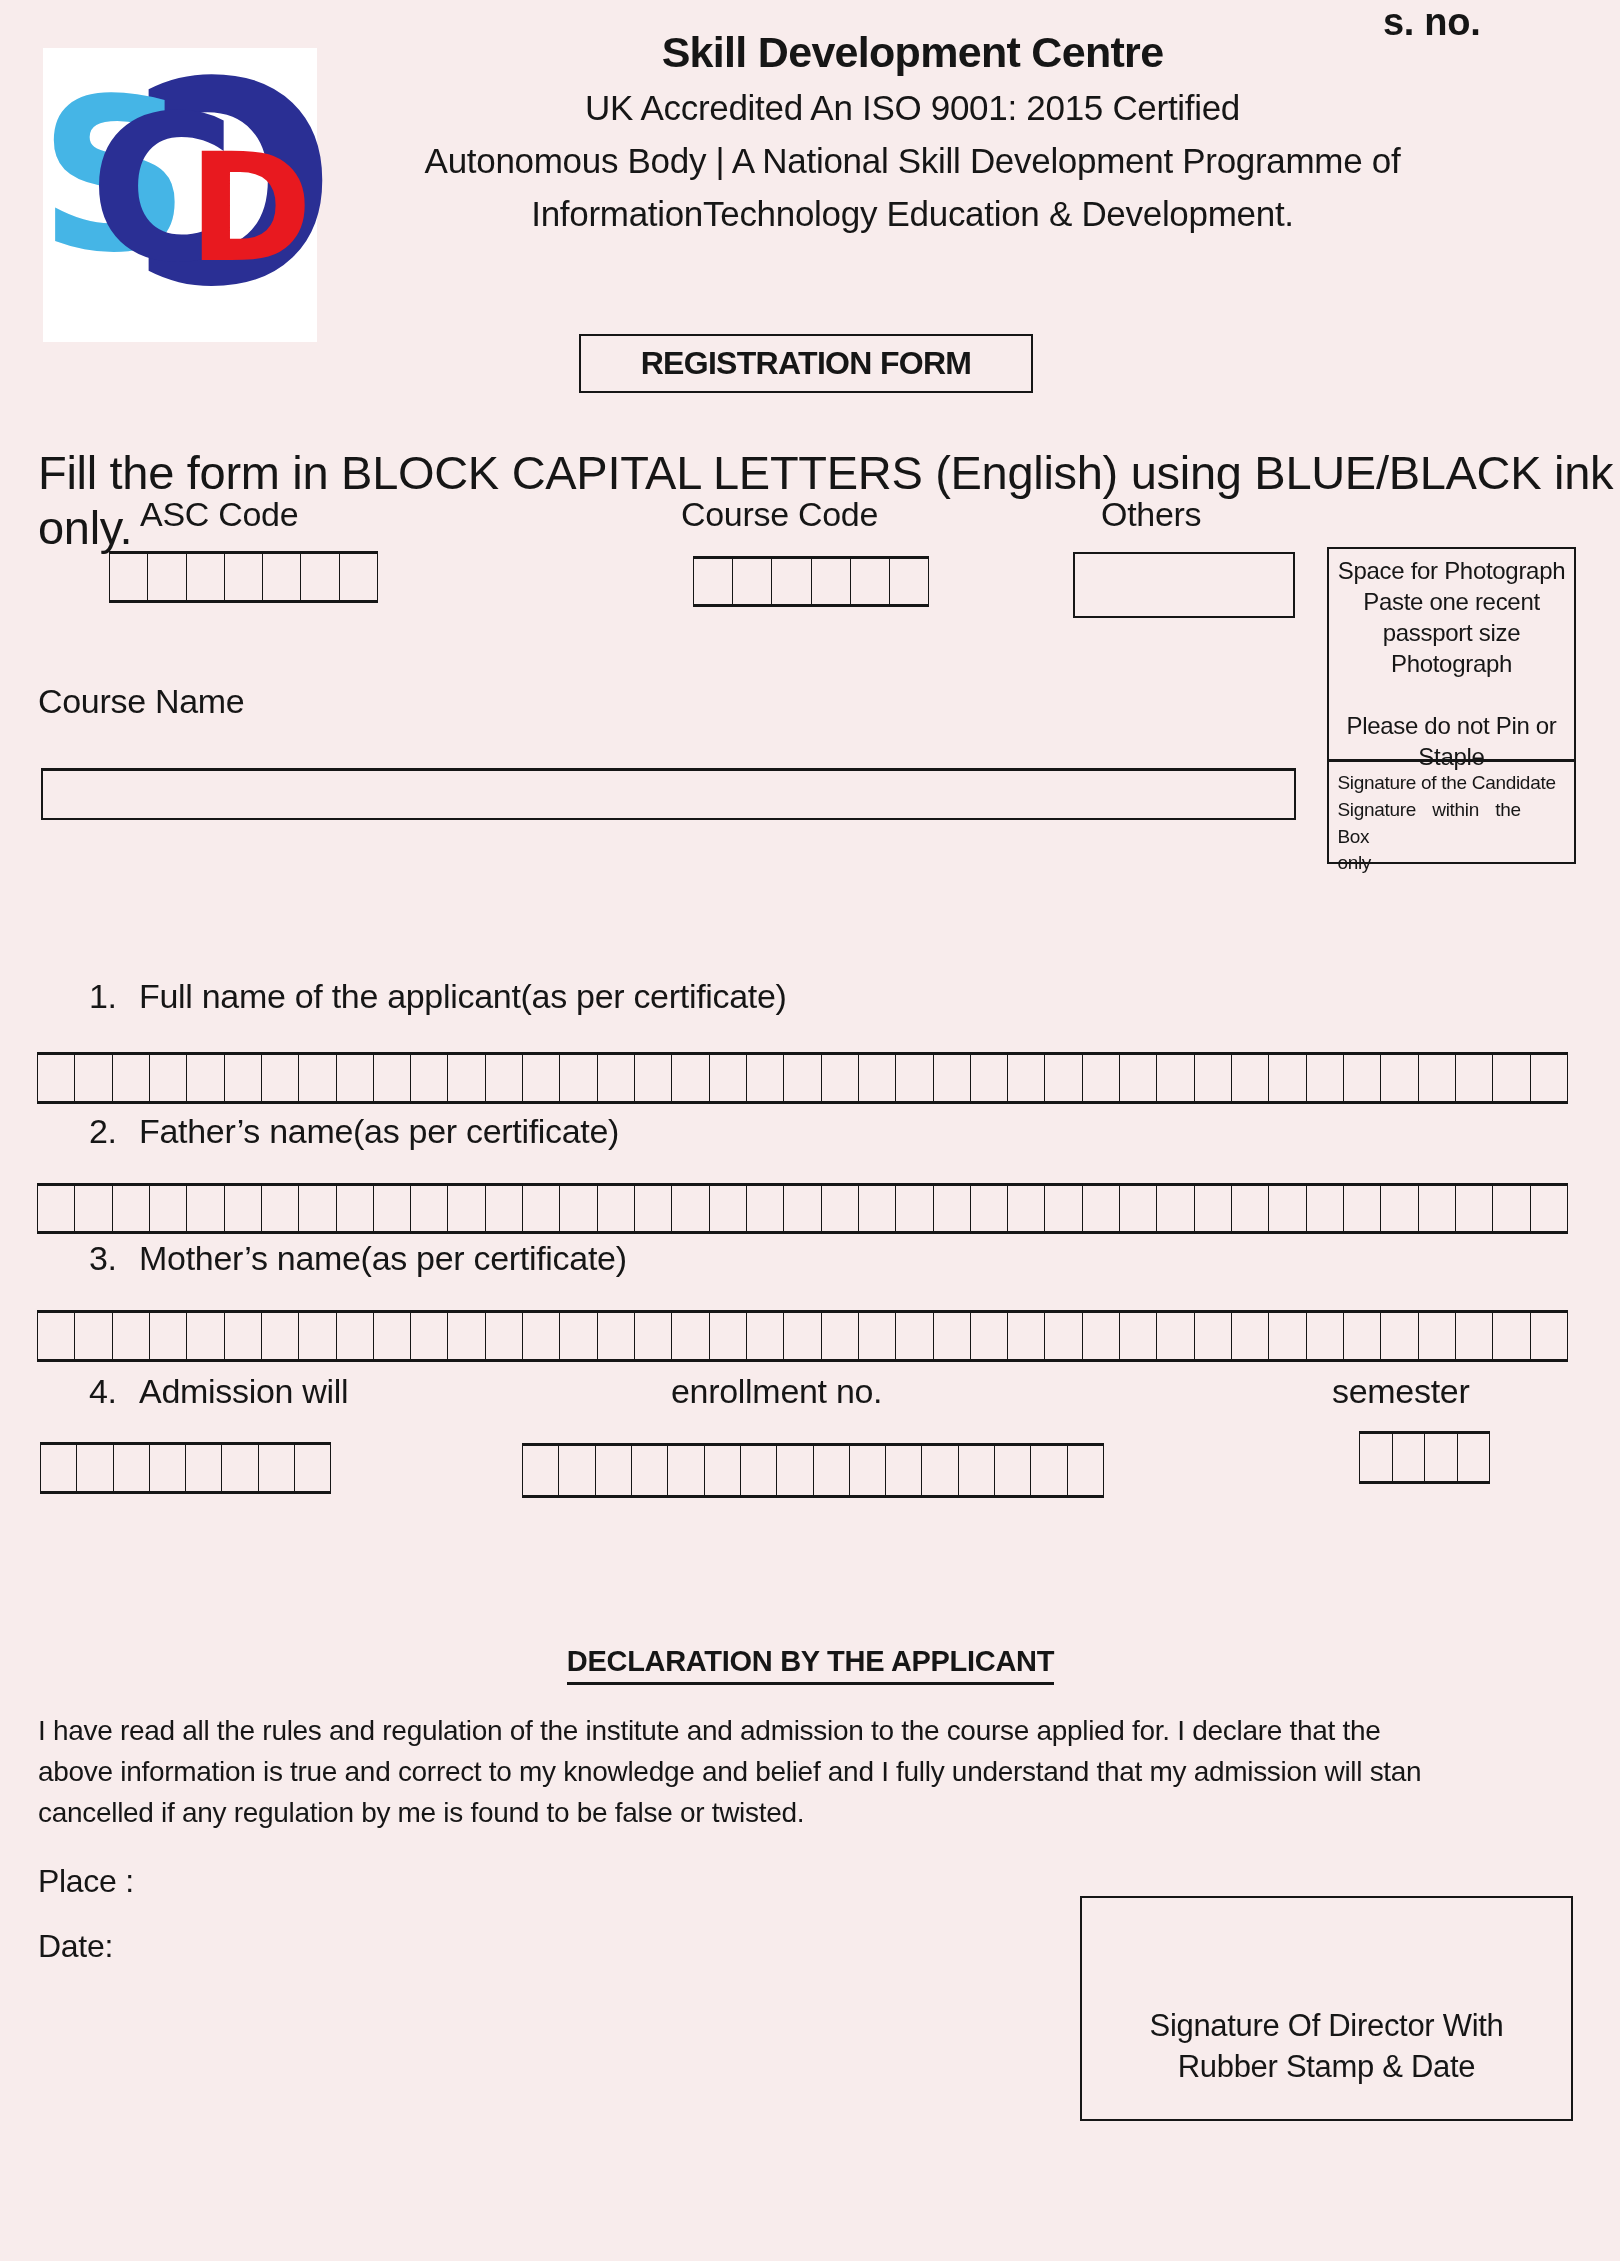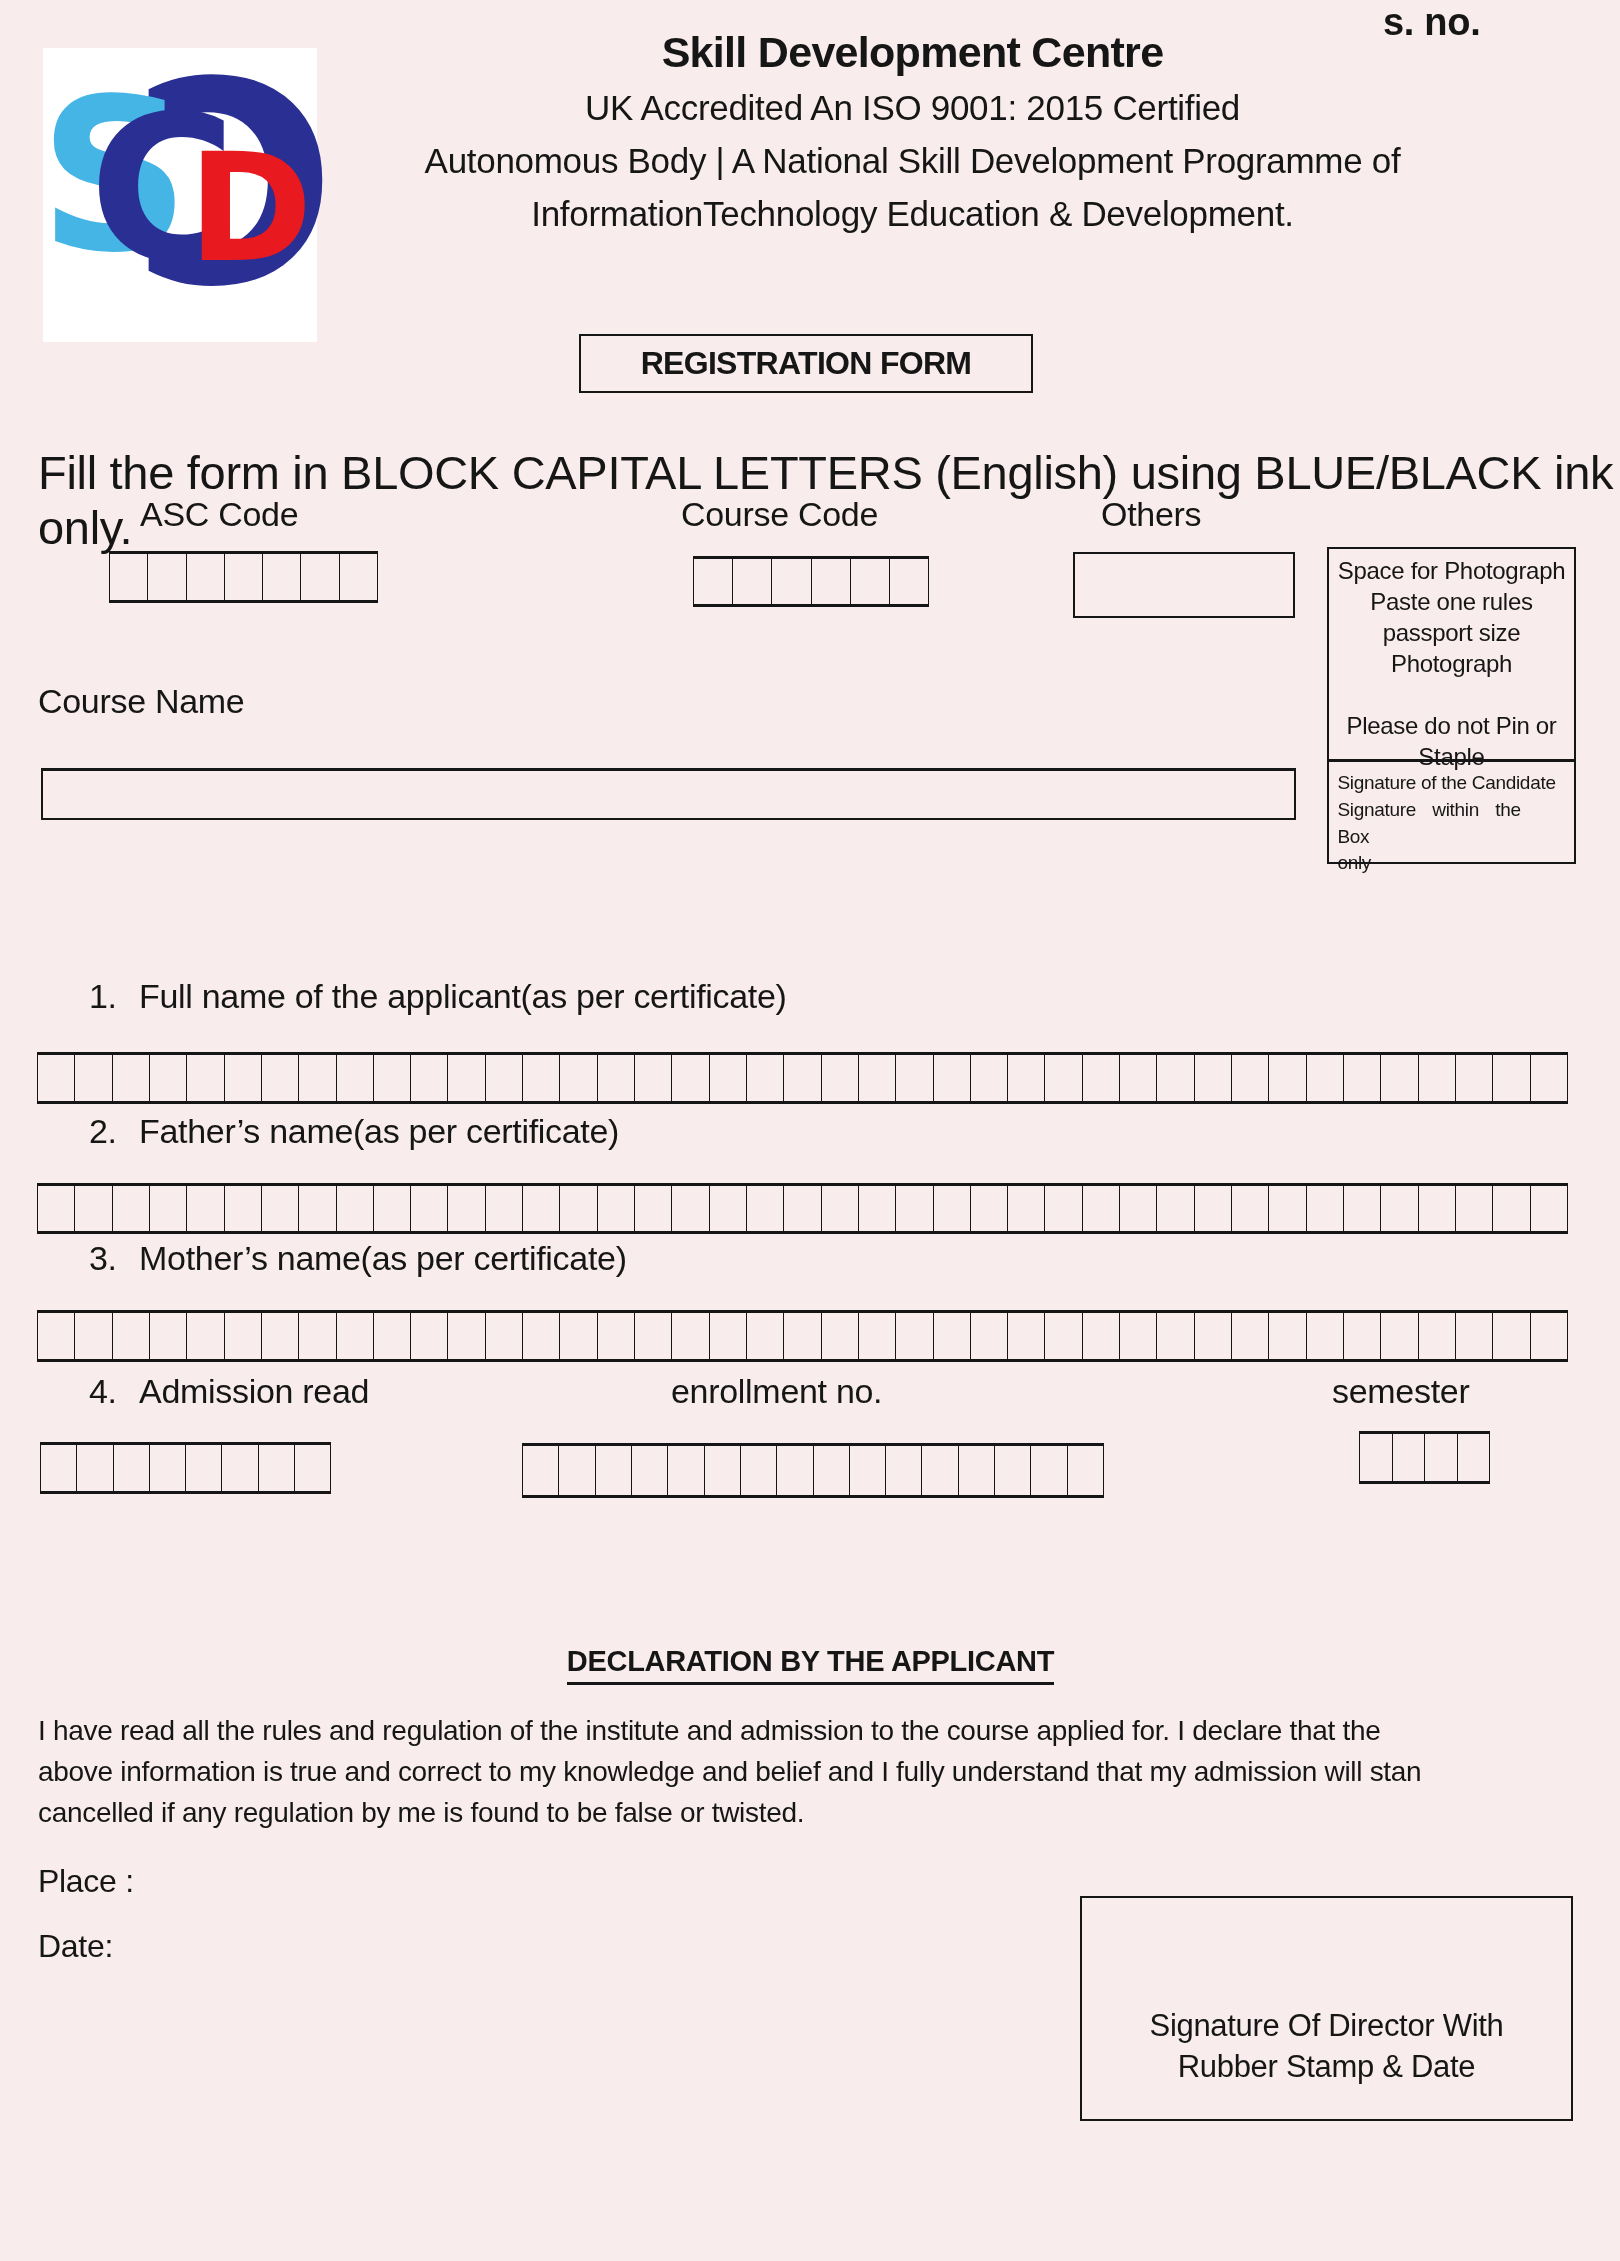--- a/index.html
+++ b/index.html
@@ -153,21 +153,21 @@
       <div class="cell"></div>
       <div class="cell"></div>
       <div class="cell"></div>
       <div class="cell"></div>
       <div class="cell"></div>
     </div>
   <div class="abs others-box"></div>
 
   <div class="abs photo-box">
     <div>Space for Photograph</div>
-    <div>Paste one rules</div>
+    <div>Paste one recent</div>
     <div>passport size</div>
     <div>Photograph</div>
     <div class="photo-gap"></div>
     <div>Please do not Pin or</div>
     <div>Staple</div>
   </div>
 
   <div class="abs sig-box">
     <div>Signature of the Candidate</div>
     <div class="sig-justify">Signature within the Box</div>
@@ -316,21 +316,21 @@
       <div class="cell"></div>
       <div class="cell"></div>
       <div class="cell"></div>
       <div class="cell"></div>
       <div class="cell"></div>
       <div class="cell"></div>
     </div>
 
   <div class="abs item item4">
     <span class="num">4.</span>
-    <span class="lab">Admission read</span>
+    <span class="lab">Admission will</span>
     <span class="enr-label">enrollment no.</span>
     <span class="sem-label">semester</span>
   </div>
   <div class="abs grid-row adm-grid">
       <div class="cell"></div>
       <div class="cell"></div>
       <div class="cell"></div>
       <div class="cell"></div>
       <div class="cell"></div>
       <div class="cell"></div>

